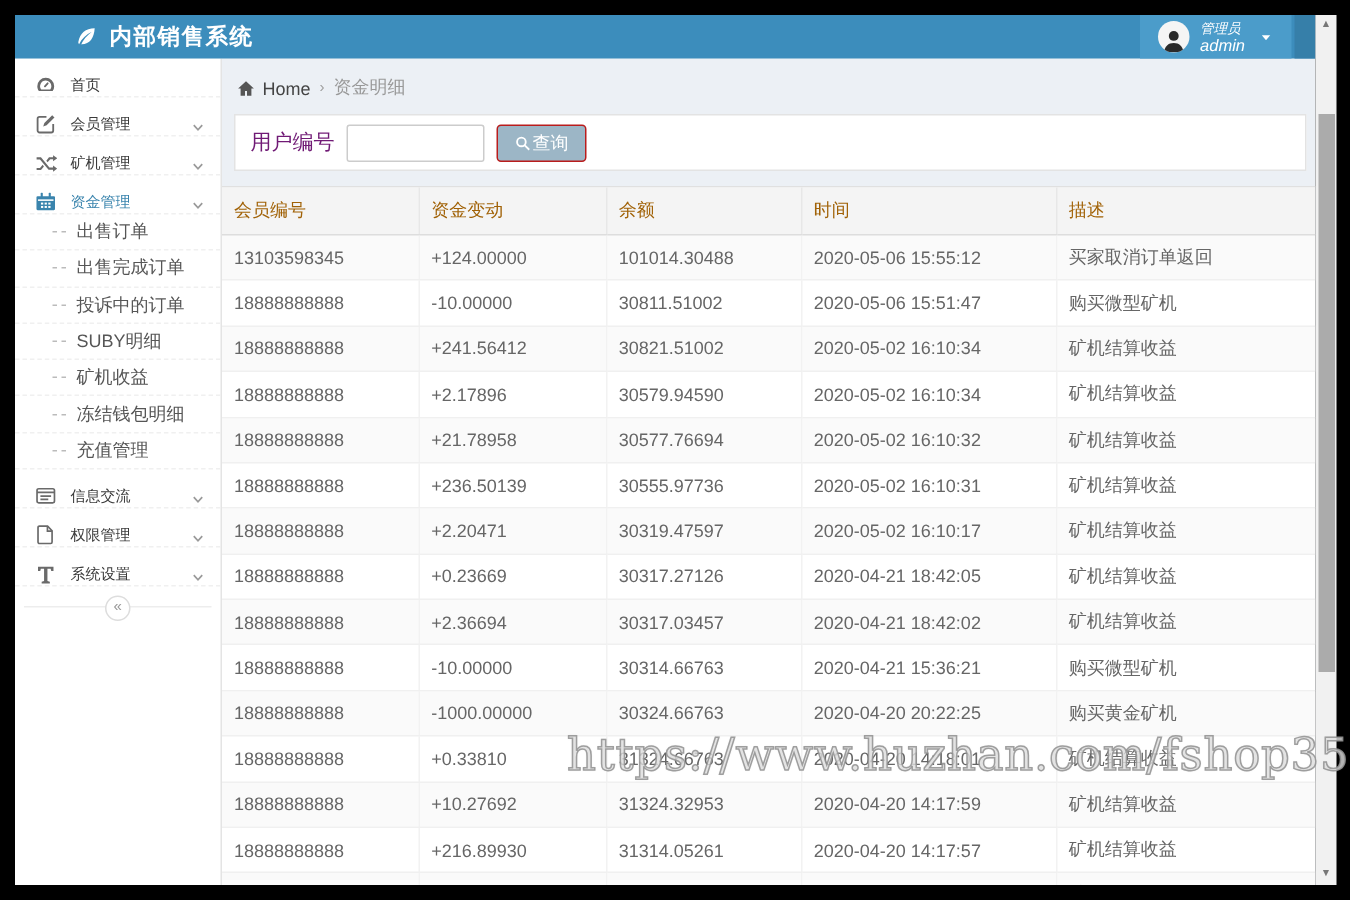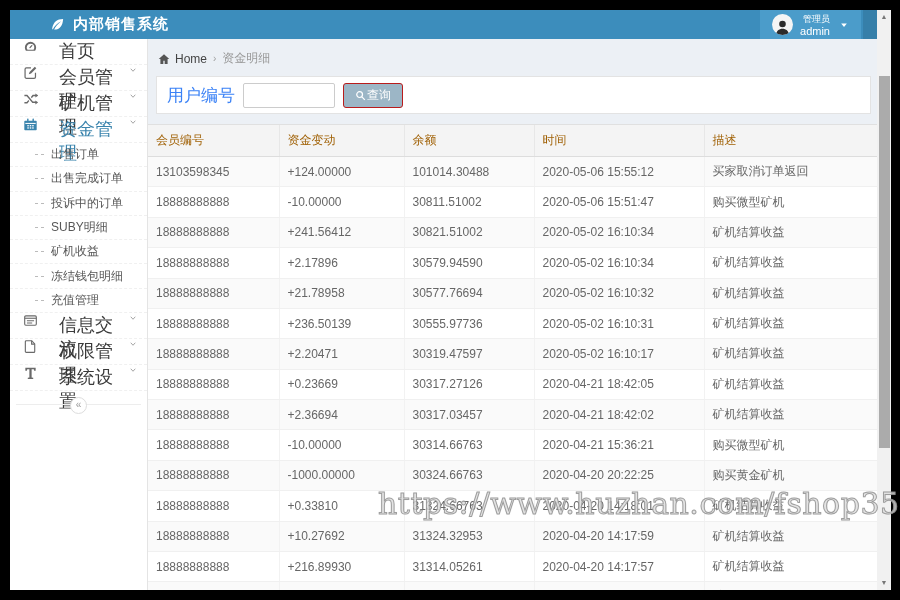--- a/index.html
+++ b/index.html
@@ -16,35 +16,35 @@
   .brand { display:flex; align-items:center; gap:8px; padding-left:40px;
            color:#fff; font-size:15px; font-weight:bold; letter-spacing:1px; }
   .brand .bicon { width:15px; height:15px; color:#fff; }
   .user-menu { position:absolute; right:16px; top:0; height:29px;
                display:flex; align-items:center; gap:7px; padding:0 12px;
                background:#4b9cca; }
   .avatar { width:21px; height:21px; border-radius:50%; background:#f5f5f5;
             color:#2b2b2b; overflow:hidden; display:flex; align-items:flex-end;
             justify-content:center; }
   .avatar svg { width:17px; height:17px; }
-  .user-text { color:#fff; line-height:10px; text-align:right; }
+  .user-text { color:#fff; line-height:10px; text-align:left;font-style:italic; }
   .user-role { font-size:9px; display:block; }
   .user-name { font-size:11px; display:block; margin-top:2px; }
   .caret { width:10px; height:10px; color:#fff; margin-left:2px; }
   .navbar-edge { position:absolute; right:0; top:0; width:14px; height:29px;
                  background:#367fa9; }
 
   .main { display:flex; height:551px; }
 
   
   .sidebar { width:138px; background:#fff; border-right:1px solid #e4e4e4;
              flex-shrink:0; }
-  .side-item { height:26px; display:flex; align-items:flex-start;
-               padding:0 10px 0 13px; font-size:18px; color:#3a3a3a;
-               border-bottom:1px dashed #f0f0f0; cursor:pointer;gap:12px; }
+  .side-item { height:26px; display:flex; align-items:flex-end;
+               padding:0 10px 0 13px; font-size:10px; color:#3a3a3a;
+               border-bottom:1px dashed #f0f0f0; cursor:pointer; }
   .side-item .sicon { width:15px; height:15px; margin-right:9px; color:#6a6a6a;
                       flex-shrink:0; }
   .side-item .sicon svg { width:15px; height:15px; display:block; }
   .side-item.active { color:#3a84ad; }
   .side-item.active .sicon { color:#3a84ad; }
   .chev { margin-left:auto; width:10px; height:10px; color:#9a9a9a; }
   .chev svg, .caret svg, .bicon svg { width:100%; height:100%; display:block; }
   .side-sub { height:24.3px; display:flex; align-items:center;
               padding-left:25px; font-size:12px; color:#565656;
               border-bottom:1px dashed #f0f0f0; cursor:pointer; }
@@ -63,21 +63,21 @@
   .breadcrumb { display:flex; align-items:center; gap:5px; padding:11px 8px 9px 10px;
                 font-size:12px; color:#444; }
   .breadcrumb .hicon { width:12px; height:12px; color:#555; }
   .breadcrumb .hicon svg { width:12px; height:12px; display:block; }
   .crumb-sep { color:#a0a0a0; font-size:10px; padding:0 1px; }
   .crumb-current { color:#999; }
 
   .search-panel { margin:0 6px 10px 8px; background:#fff;
                   border:1px solid #e3e3e3; padding:6px 10px;
                   display:flex; align-items:center; gap:8px; height:38px; }
-  .search-label { font-size:17px; color:#3b82f6; }
+  .search-label { font-size:14px; color:#701a75; }
   .search-input { width:92px; height:25px; border:1px solid #ccc;
                   border-radius:2px; padding:0 5px; font-size:12px; }
   .search-btn { display:flex; align-items:center; gap:1px; background:#9cb6c6;
                 color:#fff; border:1px solid #b91c1c; border-radius:3px;
                 font-size:12px; padding:4px 11px; height:25px; cursor:pointer; }
   .search-btn .micon { width:11px; height:11px; }
   .search-btn .micon svg { width:11px; height:11px; display:block; }
 
   .table-panel { background:#fff; border-top:1px solid #e0e0e0; }
   table { width:100%; border-collapse:collapse; table-layout:fixed; }

